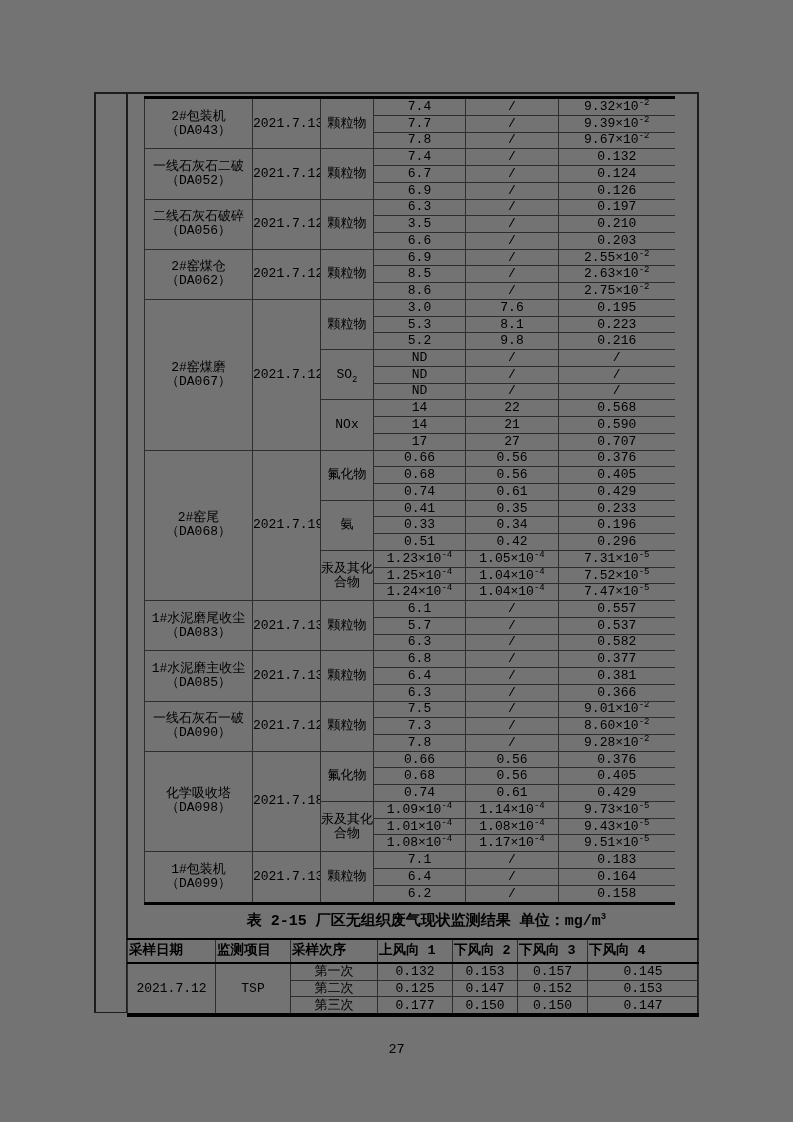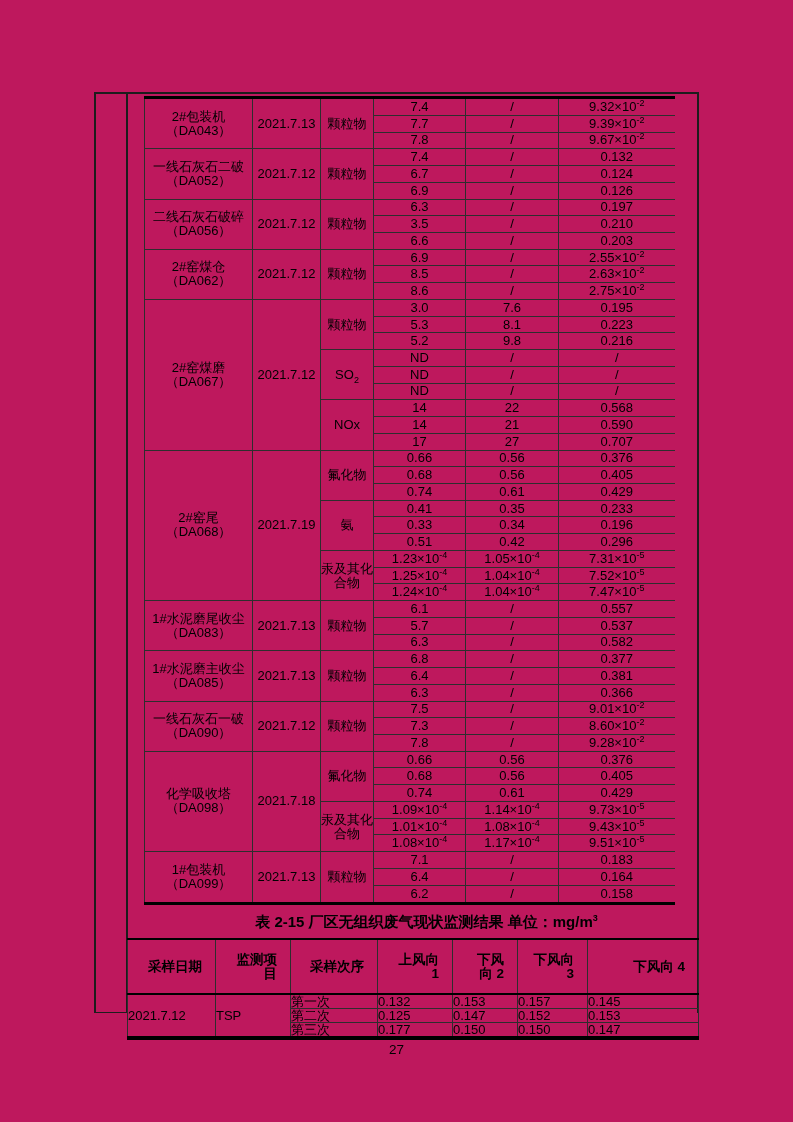--- a/index.html
+++ b/index.html
@@ -1,19 +1,19 @@
 <!DOCTYPE html>
 <html><head>
 <meta charset="utf-8">
 <style>
   html,body{margin:0;padding:0;background:#e8e8e8;}
   .page{
     position:relative;width:793px;height:1122px;margin:0 auto;
-    background:#be185d;color:#000;
-    font-family:Liberation Sans, sans-serif;
+    background:#737373;color:#000;
+    font-family:Liberation Mono, monospace;
     overflow:hidden;
   }
   .frame{position:absolute;background:#1d1d1d;}
   .vl{width:2px;}
   .hl{height:2px;}
 
   table{border-collapse:collapse;table-layout:fixed;}
   sup,sub{font-size:9px;line-height:0;}
 
   
@@ -36,26 +36,26 @@
     font-weight:bold;font-size:15px;
   }
 
   
   .t2{
     position:absolute;left:127px;top:938px;width:571px;height:79px;
     border-top:2px solid #000;border-bottom:4px solid #000;
   }
   .t2 th{
     border:1px solid #2e2e2e;border-bottom:2px solid #000;
-    height:20px;padding:13px;text-align:right;vertical-align:middle;
+    height:20px;padding:1px;text-align:left;vertical-align:middle;
     font-size:13.5px;font-weight:bold;line-height:1;
   }
   .t2 td{
     border:1px solid #2e2e2e;
-    padding:0;text-align:left;vertical-align:middle;
+    padding:0;text-align:center;vertical-align:middle;
     font-size:13px;line-height:1;
   }
 
   .pageno{
     position:absolute;left:0;top:1042px;width:793px;
     text-align:center;font-size:13.5px;
   }
 </style>
 </head>
 <body>

